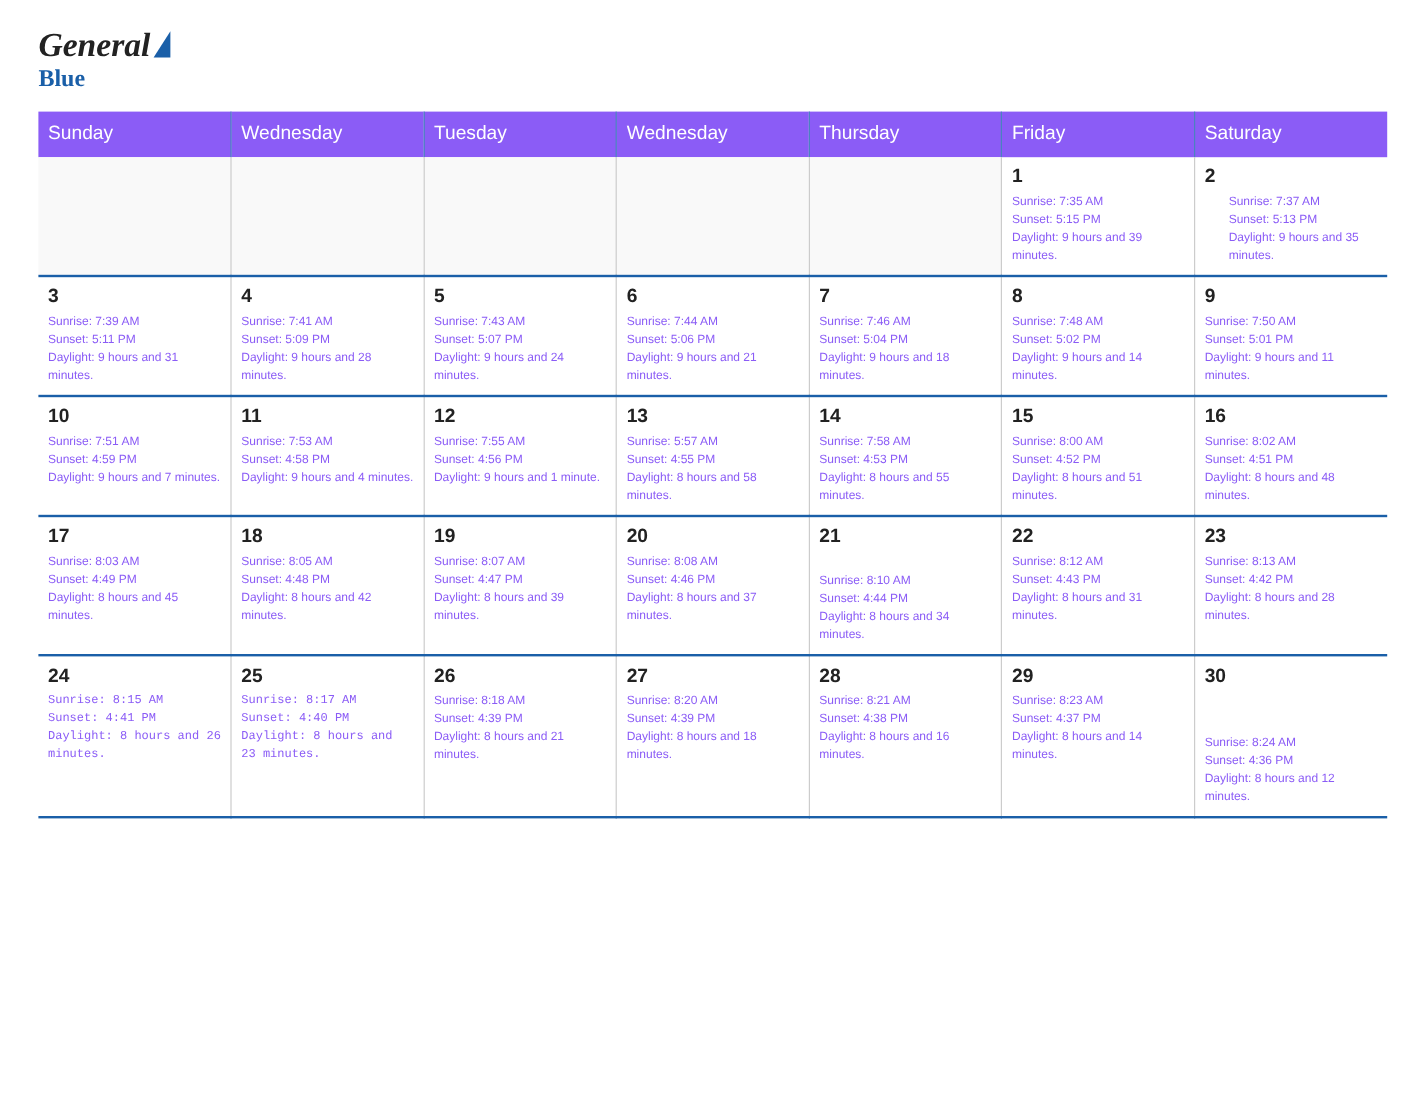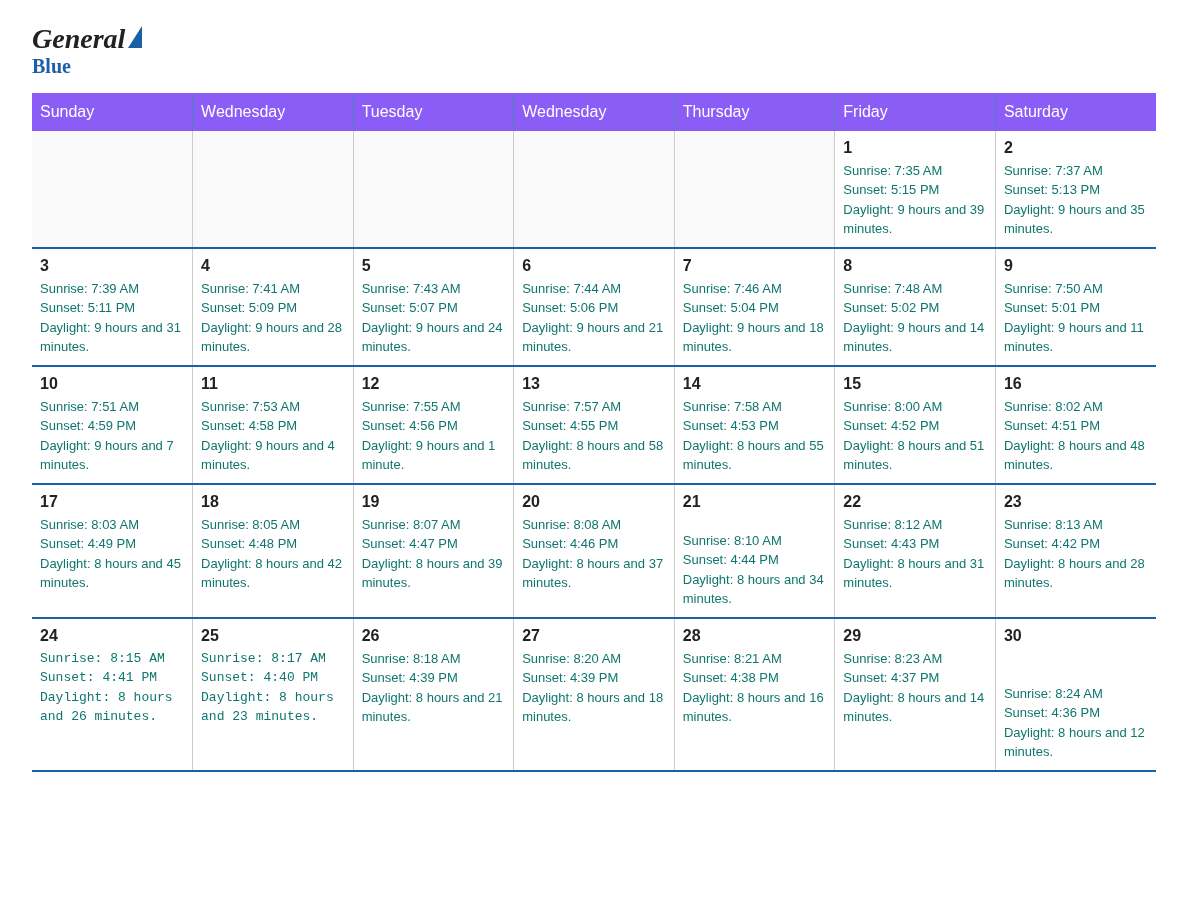--- a/index.html
+++ b/index.html
@@ -67,22 +67,22 @@
       border-right: none;
     }
     .day-number {
       font-size: 16px;
       font-weight: bold;
       color: #222;
       display: block;
       margin-bottom: 4px;
     }
     .day-info {
-      color: #0f766e;
-      font-size: 13px;
+      color: #8b5cf6;
+      font-size: 10px;
       line-height: 1.5;
     }
     .empty-cell {
       background: #f9f9f9;
     }
   </style>
 </head>
 <body>
 
 <div class="header-area">
@@ -122,21 +122,21 @@
         <td class="empty-cell"></td>
         <td class="empty-cell"></td>
         <td>
           <span class="day-number">1</span>
           <div class="day-info" style="white-space: pre-line;">Sunrise: 7:35 AM
 Sunset: 5:15 PM
 Daylight: 9 hours and 39 minutes.</div>
         </td>
         <td>
           <span class="day-number">2</span>
-          <div class="day-info" style="white-space: pre-line;">Sunrise: 7:37 AM
+          <div class="day-info" style="white-space: pre-line; margin-left: 20px;">Sunrise: 7:37 AM
 Sunset: 5:13 PM
 Daylight: 9 hours and 35 minutes.</div>
         </td>
       </tr>
       <tr>
         <td>
           <span class="day-number">3</span>
           <div class="day-info" style="white-space: pre-line;">Sunrise: 7:39 AM
 Sunset: 5:11 PM
 Daylight: 9 hours and 31 minutes.</div>
@@ -192,21 +192,21 @@
 Daylight: 9 hours and 4 minutes.</div>
         </td>
         <td>
           <span class="day-number">12</span>
           <div class="day-info" style="white-space: pre-line;">Sunrise: 7:55 AM
 Sunset: 4:56 PM
 Daylight: 9 hours and 1 minute.</div>
         </td>
         <td>
           <span class="day-number">13</span>
-          <div class="day-info" style="white-space: pre-line;">Sunrise: 7:57 AM
+          <div class="day-info" style="white-space: pre-line;">Sunrise: 5:57 AM
 Sunset: 4:55 PM
 Daylight: 8 hours and 58 minutes.</div>
         </td>
         <td>
           <span class="day-number">14</span>
           <div class="day-info" style="white-space: pre-line;">Sunrise: 7:58 AM
 Sunset: 4:53 PM
 Daylight: 8 hours and 55 minutes.</div>
         </td>
         <td>

